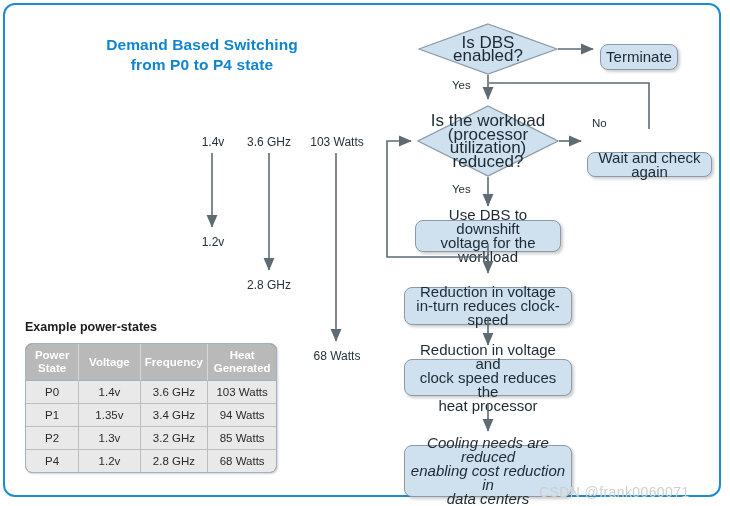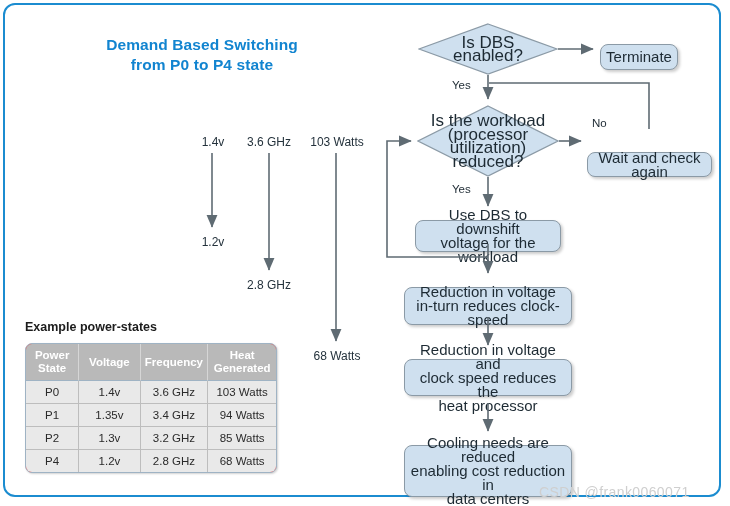--- a/index.html
+++ b/index.html
@@ -191,21 +191,21 @@
   </div>
 
   <div class="node" style="left:399px;top:346px;width:168px;height:37px;">
     <div>
       <div>Reduction in voltage and</div>
       <div>clock speed reduces the</div>
       <div>heat processor</div>
     </div>
   </div>
 
-  <div class="node" style="left:399px;top:432px;width:168px;height:52px;">
+  <div class="node" style="left:399px;top:432px;width:168px;height:52px;font-style:italic;">
     <div>
       <div>Cooling needs are reduced</div>
       <div>enabling cost reduction in</div>
       <div>data centers</div>
     </div>
   </div>
 
   <div class="edge-label" style="left:447px;top:74px;">Yes</div>
   <div class="edge-label" style="left:551px;top:112px;margin-left:36px;">No</div>
   <div class="edge-label" style="left:447px;top:178px;">Yes</div>

